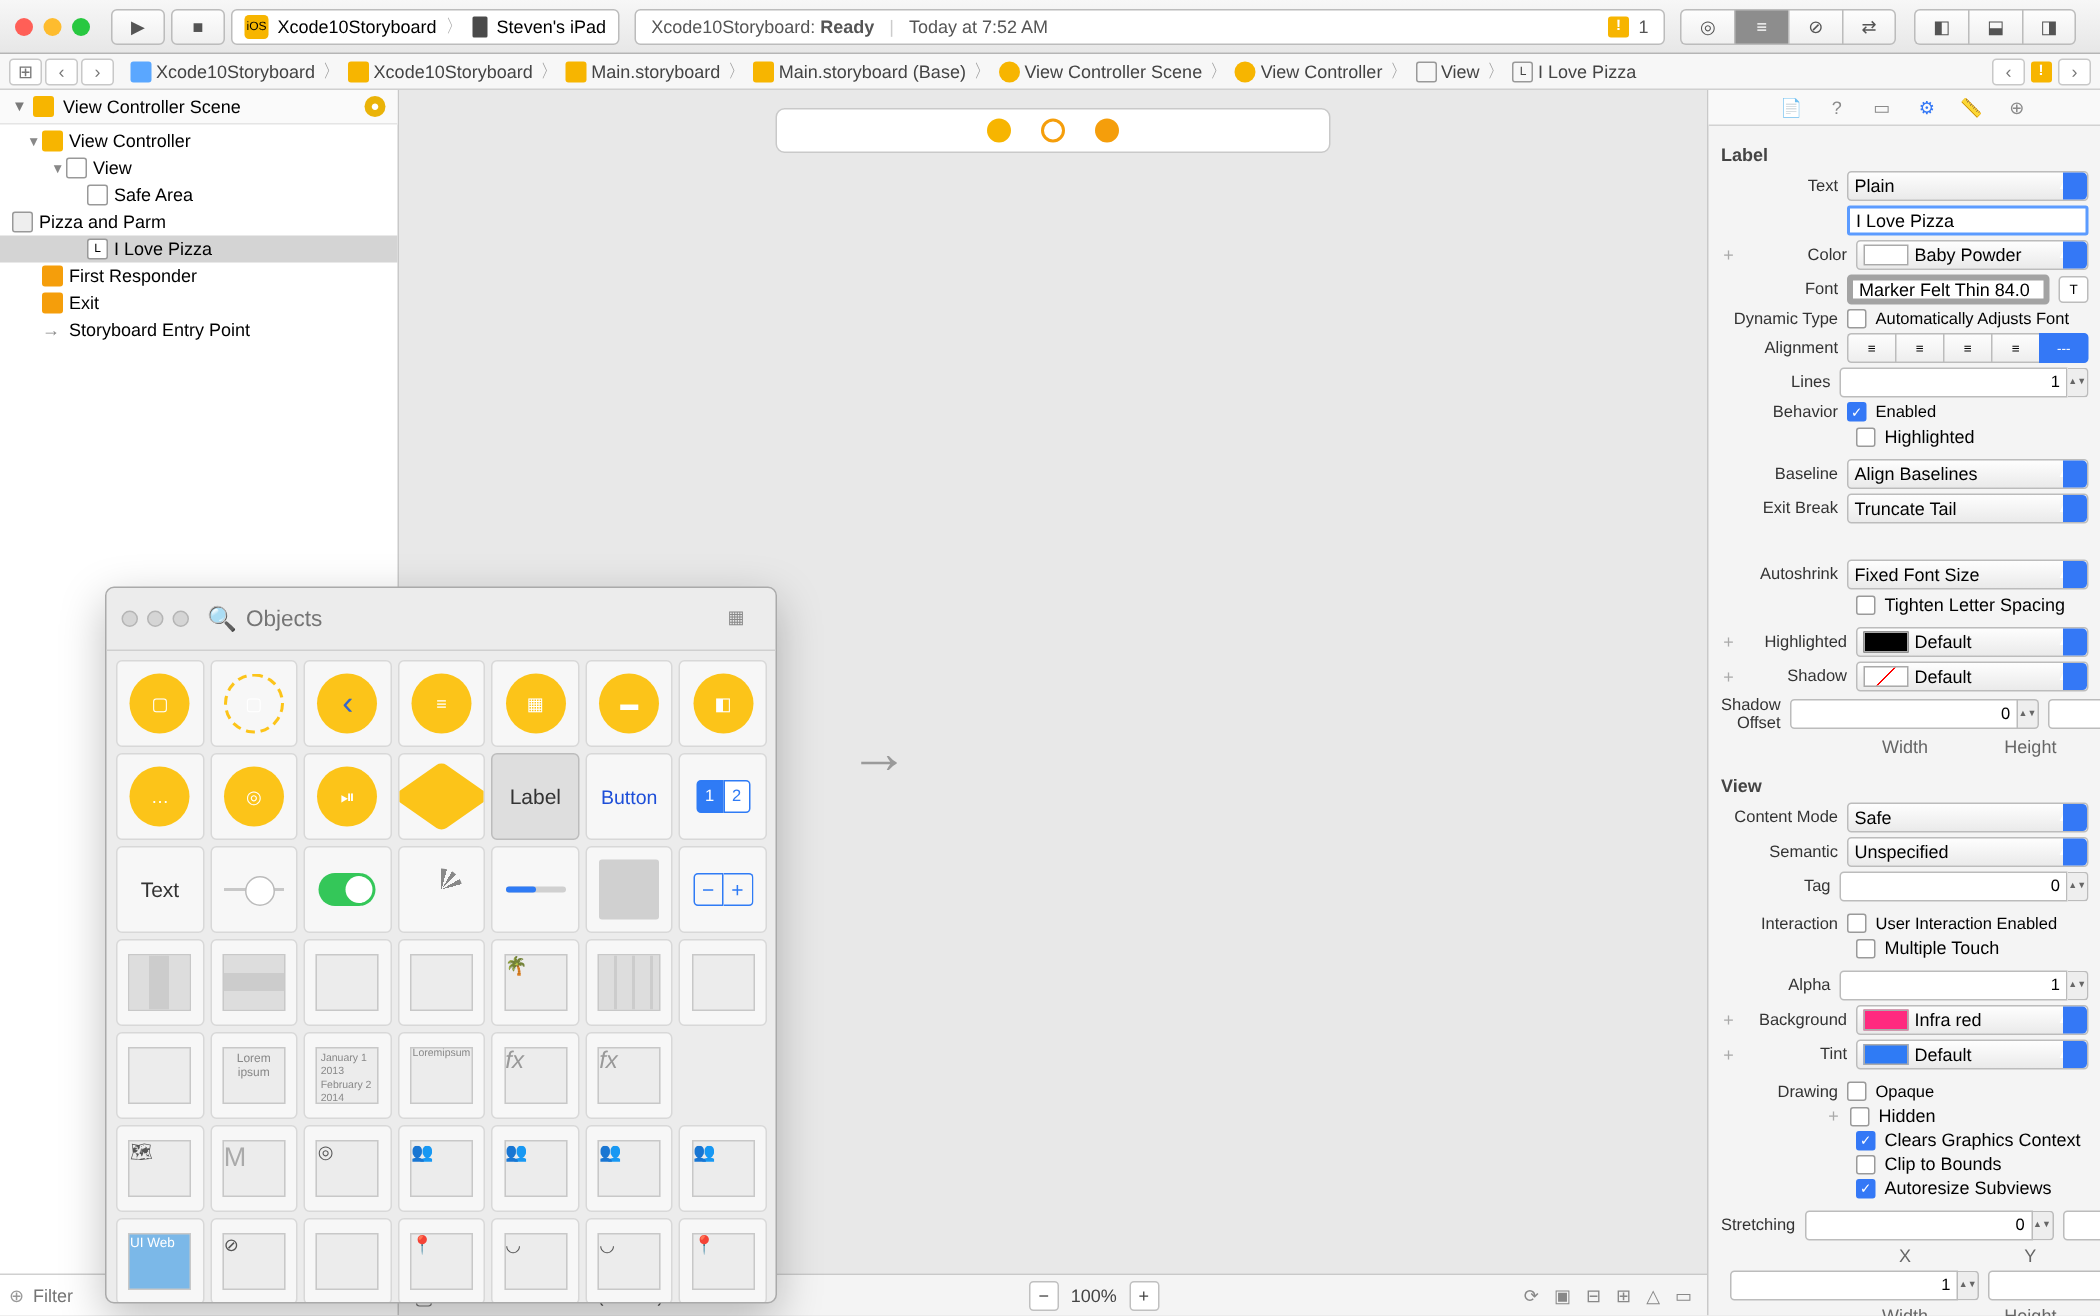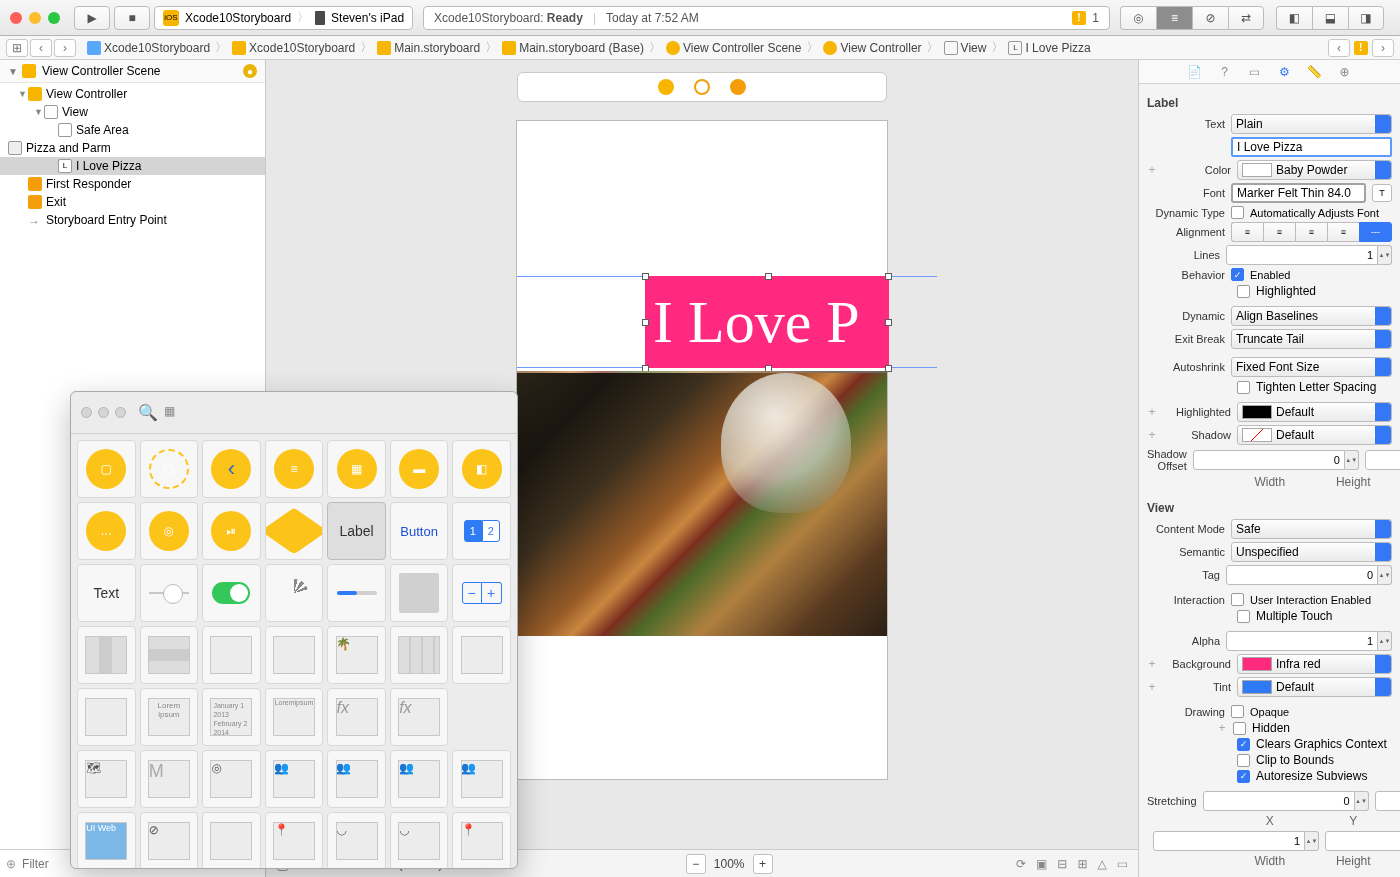--- a/index.html
+++ b/index.html
@@ -77,21 +77,21 @@
 
 
 .inspector { width:262px; background:#f4f4f4; border-left:1px solid #c9c9c9; display:flex; flex-direction:column; }
 .insp-tabs{height:24px;border-bottom:1px solid #d2d2d2;display:flex;align-items:center;justify-content:center;gap:14px;background:#f9f9f9}
 .insp-tab{width:16px;height:16px;display:flex;align-items:center;justify-content:center;color:#8a8a8a}
 .insp-tab.active{color:#3478f6}
 .insp-body{flex:1;overflow:auto;padding:6px 8px 20px}
 .group-label{color:#444;font-weight:600;font-size:12px;margin:6px 0 4px}
 .prop-row{display:flex;align-items:center;margin:3px 0;gap:6px}
 .prop-label{width:78px;text-align:right;color:#333;font-size:11px}
-.prop-field{flex:1;height:20px;background:#fff;border:2px solid #a3a3a3;border-radius:3px;padding:0 4px;font-size:11px;display:flex;align-items:center}
+.prop-field{flex:1;height:20px;background:#fff;border:4px solid #a3a3a3;border-radius:3px;padding:0 4px;font-size:11px;display:flex;align-items:center}
 .prop-select{flex:1;height:20px;background:linear-gradient(#fefefe,#eaeaea);border:1px solid #bcbcbc;border-radius:3px;padding:0 4px;font-size:11px;display:flex;align-items:center;position:relative}
 .prop-select::after{content:"";position:absolute;right:0;top:0;bottom:0;width:16px;background:#3478f6;border-radius:0 3px 3px 0}
 .prop-select .dots{position:absolute;right:4px;color:#fff;font-size:8px;line-height:8px}
 .text-edit{flex:1;height:20px;background:#fff;border:2px solid #5b9bff;border-radius:2px;padding:0 4px;font-size:11px;display:flex;align-items:center}
 .color-swatch{width:30px;height:14px;border:1px solid #aaa;margin-right:4px}
 .font-btn{width:20px;height:18px;border:1px solid #bcbcbc;background:#fff;border-radius:3px;display:flex;align-items:center;justify-content:center;font-size:9px}
 .align-group{display:flex;flex:1}
 .align-btn{flex:1;height:20px;border:1px solid #bcbcbc;border-right:none;background:linear-gradient(#fdfdfd,#eee);display:flex;align-items:center;justify-content:center;font-size:9px}
 .align-btn:first-child{border-radius:3px 0 0 3px}
 .align-btn:last-child{border-radius:0 3px 3px 0;border-right:1px solid #bcbcbc}
@@ -286,33 +286,20 @@
   </div>
 
   <div class="center">
     <div class="canvas-area">
       <div class="topbar-pill">
         <span class="pill-ic" style="background:#f7b500"></span>
         <span class="pill-ic" style="border:2px solid #f59e0b"></span>
         <span class="pill-ic" style="background:#f59e0b"></span>
       </div>
       <div class="arrow-guide">→</div>
-      <div class="device">
-        <div class="guides"></div>
-        <div class="label-el">I Love P</div>
-        <div class="sel-handle" style="top:152px;left:125px"></div>
-        <div class="sel-handle" style="top:152px;left:248px"></div>
-        <div class="sel-handle" style="top:152px;right:-5px"></div>
-        <div class="sel-handle" style="top:244px;left:125px"></div>
-        <div class="sel-handle" style="top:244px;left:248px"></div>
-        <div class="sel-handle" style="top:244px;right:-5px"></div>
-        <div class="sel-handle" style="top:198px;left:125px"></div>
-        <div class="sel-handle" style="top:198px;right:-5px"></div>
-        <div class="pizza-img"></div>
-      </div>
     </div>
     <div class="view-bar">
       <span style="font-size:14px;color:#777">▢</span>
       <span>View as: iPhone 8 (wC hR)</span>
       <div class="spacer"></div>
       <div class="zoom-ctrl">
         <div class="zoom-btn">−</div>
         <span>100%</span>
         <div class="zoom-btn">+</div>
       </div>
@@ -395,34 +382,34 @@
           <div class="prop-label">Behavior</div>
           <span class="chk on">✓</span>
           <span style="font-size:11px">Enabled</span>
         </div>
       <div class="chk-row">
           <span class="chk"></span>
           <span>Highlighted</span>
         </div>
 
       <div class="prop-row" style="margin-top:8px">
-          <div class="prop-label">Dynamic</div>
+          <div class="prop-label">Baseline</div>
           <div class="prop-select">
             <span>Align Baselines</span>
             <span class="dots">▲▼</span>
           </div>
         </div>
       <div class="prop-row">
           <div class="prop-label">Exit Break</div>
           <div class="prop-select">
             <span>Truncate Tail</span>
             <span class="dots">▲▼</span>
           </div>
         </div>
-      <div class="prop-row" style="margin-top:8px">
+      <div class="prop-row" style="margin-top:24px">
           <div class="prop-label">Autoshrink</div>
           <div class="prop-select">
             <span>Fixed Font Size</span>
             <span class="dots">▲▼</span>
           </div>
         </div>
       <div class="chk-row">
           <span class="chk"></span>
           <span>Tighten Letter Spacing</span>
         </div>
@@ -574,20 +561,21 @@
 </div>
 
 <div class="library">
   <div class="lib-header">
     <div class="lib-tl">
         <span></span>
         <span></span>
         <span></span>
       </div>
     <span style="color:#999;font-size:16px">🔍</span>
+    <input class="lib-search" placeholder="Objects" style="">
     <div class="lib-grid-btn">▦</div>
   </div>
   <div class="lib-body">
     <div class="lib-grid">
       <div class="lib-cell">
           <div class="circle-yel">▢</div>
         </div>
       <div class="lib-cell">
           <div class="circle-yel circle-dash">▢</div>
         </div>

